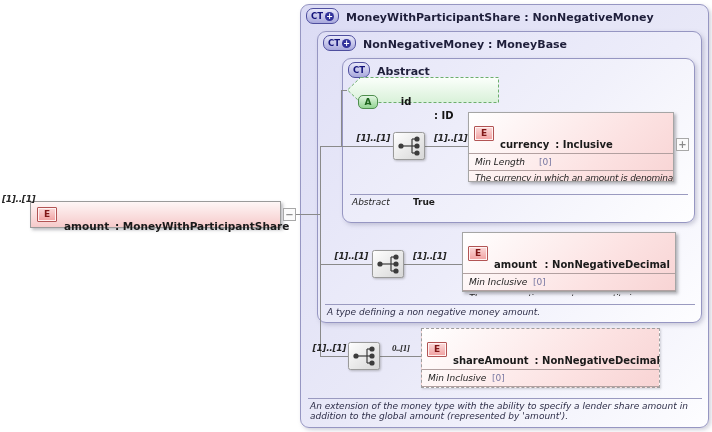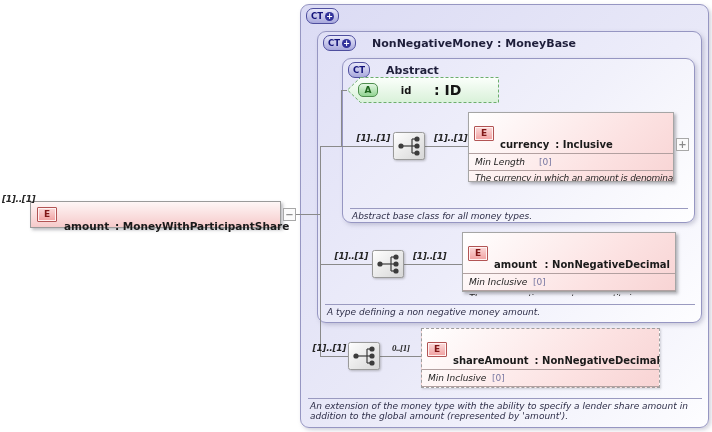--- a/index.html
+++ b/index.html
@@ -8,21 +8,21 @@
     font-family:"DejaVu Sans","Liberation Sans",sans-serif; overflow:hidden;
   }
   
   .ct {
     position:absolute; border:1px solid #9696c2; border-radius:9px;
     box-shadow:2px 2px 4px rgba(130,130,160,.38); box-sizing:border-box;
   }
   .ct-outer { background:linear-gradient(135deg,#dbdbf4 0%,#e9e9f8 55%,#fdfdff 100%); }
   .ct-inner { background:linear-gradient(135deg,#e0e0f6 0%,#ededfa 55%,#fdfdff 100%); }
   .ct-base  { background:linear-gradient(135deg,#e6e6f8 0%,#f1f1fb 55%,#feFeff 100%); }
-  .cthead { position:absolute; top:3px; left:5px; display:flex; align-items:center; gap:16px; }
+  .cthead { position:absolute; top:3px; left:5px; display:flex; align-items:flex-end; gap:7px; }
   .cttitle { font-size:11px; font-weight:bold; color:#1e1e3a; white-space:nowrap; }
   .ctbadge {
     display:flex; align-items:center; gap:2px; height:12px;
     border:1px solid #4e4e9e; border-radius:7px; padding:1px 4px;
     background:linear-gradient(180deg,#e8e8fa,#a8a8dc);
     font-size:8.5px; font-weight:bold; color:#14147a;
   }
   .ctplus {
     width:9px; height:9px; border-radius:50%; background:#32329a; color:#ffffff;
     font-size:8px; line-height:9px; text-align:center; font-weight:bold;
@@ -85,21 +85,21 @@
   .seqicon { position:absolute; z-index:6; filter:drop-shadow(1px 1px 1px rgba(80,80,80,.35)); }
   
   .attr-wrap { position:absolute; left:346px; top:77px; width:154px; height:27px; z-index:4; }
   .attr-inner { position:absolute; left:12px; top:5px; display:flex; align-items:center; gap:6px; }
   .abadge {
     width:20px; height:14px; border:1px solid #4e8e4e; border-radius:5px;
     background:linear-gradient(180deg,#e2f6e2,#92d492);
     color:#1c641c; font-size:9px; font-weight:bold; text-align:center; line-height:13px; box-sizing:border-box;
   }
   .aname { display:inline-block; width:44px; font-size:10px; font-weight:bold; color:#141414;text-align:center; }
-  .atype { font-size:14px; font-weight:bold; color:#141414; }
+  .atype { font-size:10px; font-weight:bold; color:#141414;margin-top:28px; }
 </style>
 </head>
 <body>
 
 <div class="stage">
 
   <div class="card" style="left:2px;top:194px;">[1]..[1]</div>
 
   <div class="root-el">
     <span class="ebadge">E</span>
@@ -107,41 +107,45 @@
     <span class="etype">: MoneyWithParticipantShare</span>
   </div>
   <div class="minibtn" style="left:283px;top:208px;">−</div>
 
   <div class="ct ct-outer" style="left:300px;top:4px;width:409px;height:424px;">
     <div class="cthead">
       <span class="ctbadge">
         <span>CT</span>
         <span class="ctplus">+</span>
       </span>
+      <span class="cttitle">MoneyWithParticipantShare : NonNegativeMoney</span>
     </div>
     <div class="noterow it" style="top:393px;">An extension of the money type with the ability to specify a lender share amount in addition to the global amount (represented by 'amount').</div>
 
     <div class="ct ct-inner" style="left:16px;top:26px;width:385px;height:292px;">
       <div class="cthead">
         <span class="ctbadge">
           <span>CT</span>
           <span class="ctplus">+</span>
         </span>
         <span class="cttitle">NonNegativeMoney : MoneyBase</span>
       </div>
       <div class="noterow it" style="top:272px;">A type defining a non negative money amount.</div>
 
       <div class="ct ct-base" style="left:24px;top:26px;width:353px;height:165px;">
         <div class="cthead">
           <span class="ctbadge">
             <span>CT</span>
           </span>
           <span class="cttitle">Abstract</span>
         </div>
-        <div class="noterow it" style="top:149px;">Abstract base class for all money types.</div>
+        <div class="noterow" style="top:135px;">
+          <span class="abs-label">Abstract</span>
+          <span class="abs-val">True</span>
+        </div>
       </div>
     </div>
   </div>
 
   <div class="attr-wrap">
     <svg width="154" height="27">
       <defs>
         <linearGradient id="ag" x1="0" y1="0" x2="0" y2="1">
           <stop offset="0" stop-color="#fbfffb"></stop>
             <stop offset="1" stop-color="#d9f1d9"></stop>

